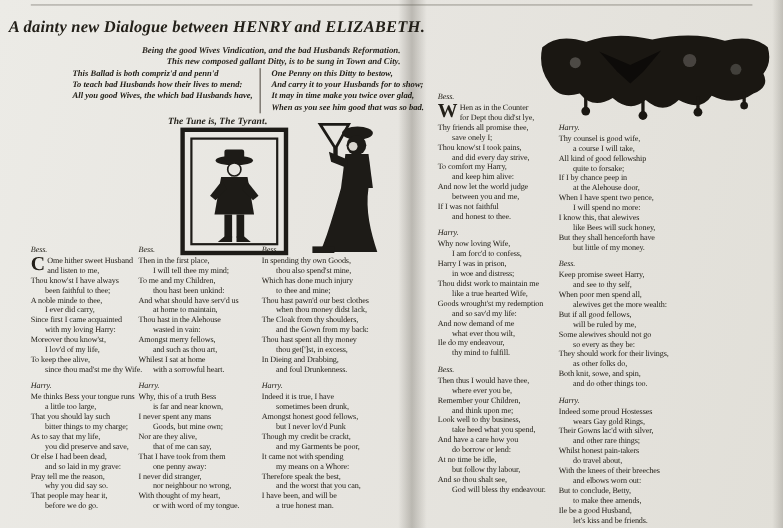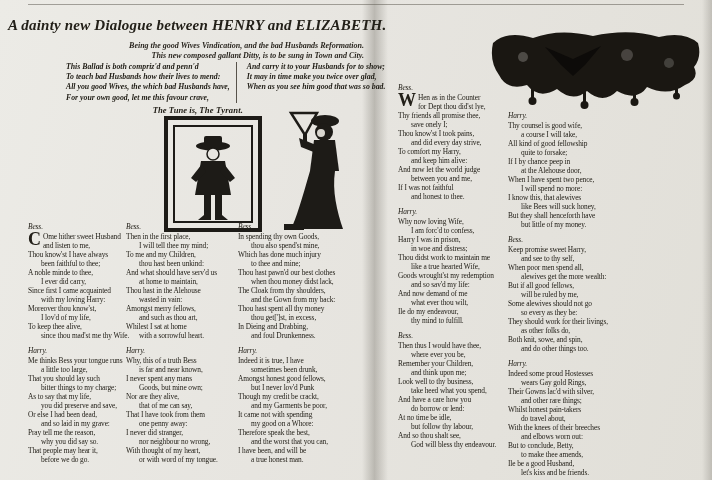--- a/index.html
+++ b/index.html
@@ -56,23 +56,23 @@
   <div>
     <div class="title">A dainty new Dialogue between HENRY and ELIZABETH.</div>
     <div class="subtitle sub1">Being the good Wives Vindication, and the bad Husbands Reformation.</div>
     <div class="subtitle sub2">This new composed gallant Ditty, is to be sung in Town and City.</div>
 
     <div class="intro">
       <div class="intro-col lft">
           <div class="iline">This Ballad is both compriz'd and penn'd</div>
           <div class="iline">To teach bad Husbands how their lives to mend:</div>
           <div class="iline">All you good Wives, the which bad Husbands have,</div>
-          <div class="iline">For your own good, let me this favour crave,</div>
         </div>
       <div class="intro-col rgt">
+          <div class="iline">One Penny on this Ditty to bestow,</div>
           <div class="iline">And carry it to your Husbands for to show;</div>
           <div class="iline">It may in time make you twice over glad,</div>
           <div class="iline">When as you see him good that was so bad.</div>
         </div>
     </div>
 
     <div class="tune">
       <span>The Tune is, </span><span class="tune-name">The Tyrant.</span>
     </div>
 
@@ -189,21 +189,21 @@
         </div>
         <div class="stanza">
           <div class="speaker">Harry.</div>
           <div class="line">Indeed it is true, I have</div>
           <div class="line indent">sometimes been drunk,</div>
           <div class="line">Amongst honest good fellows,</div>
           <div class="line indent">but I never lov'd Punk</div>
           <div class="line">Though my credit be crackt,</div>
           <div class="line indent">and my Garments be poor,</div>
           <div class="line">It came not with spending</div>
-          <div class="line indent">my good on a Whore:</div>
+          <div class="line indent">my means on a Whore:</div>
           <div class="line">Therefore speak the best,</div>
           <div class="line indent">and the worst that you can,</div>
           <div class="line">I have been, and will be</div>
           <div class="line indent">a true honest man.</div>
         </div>
       </div>
   </div>
 
   <div>
 

